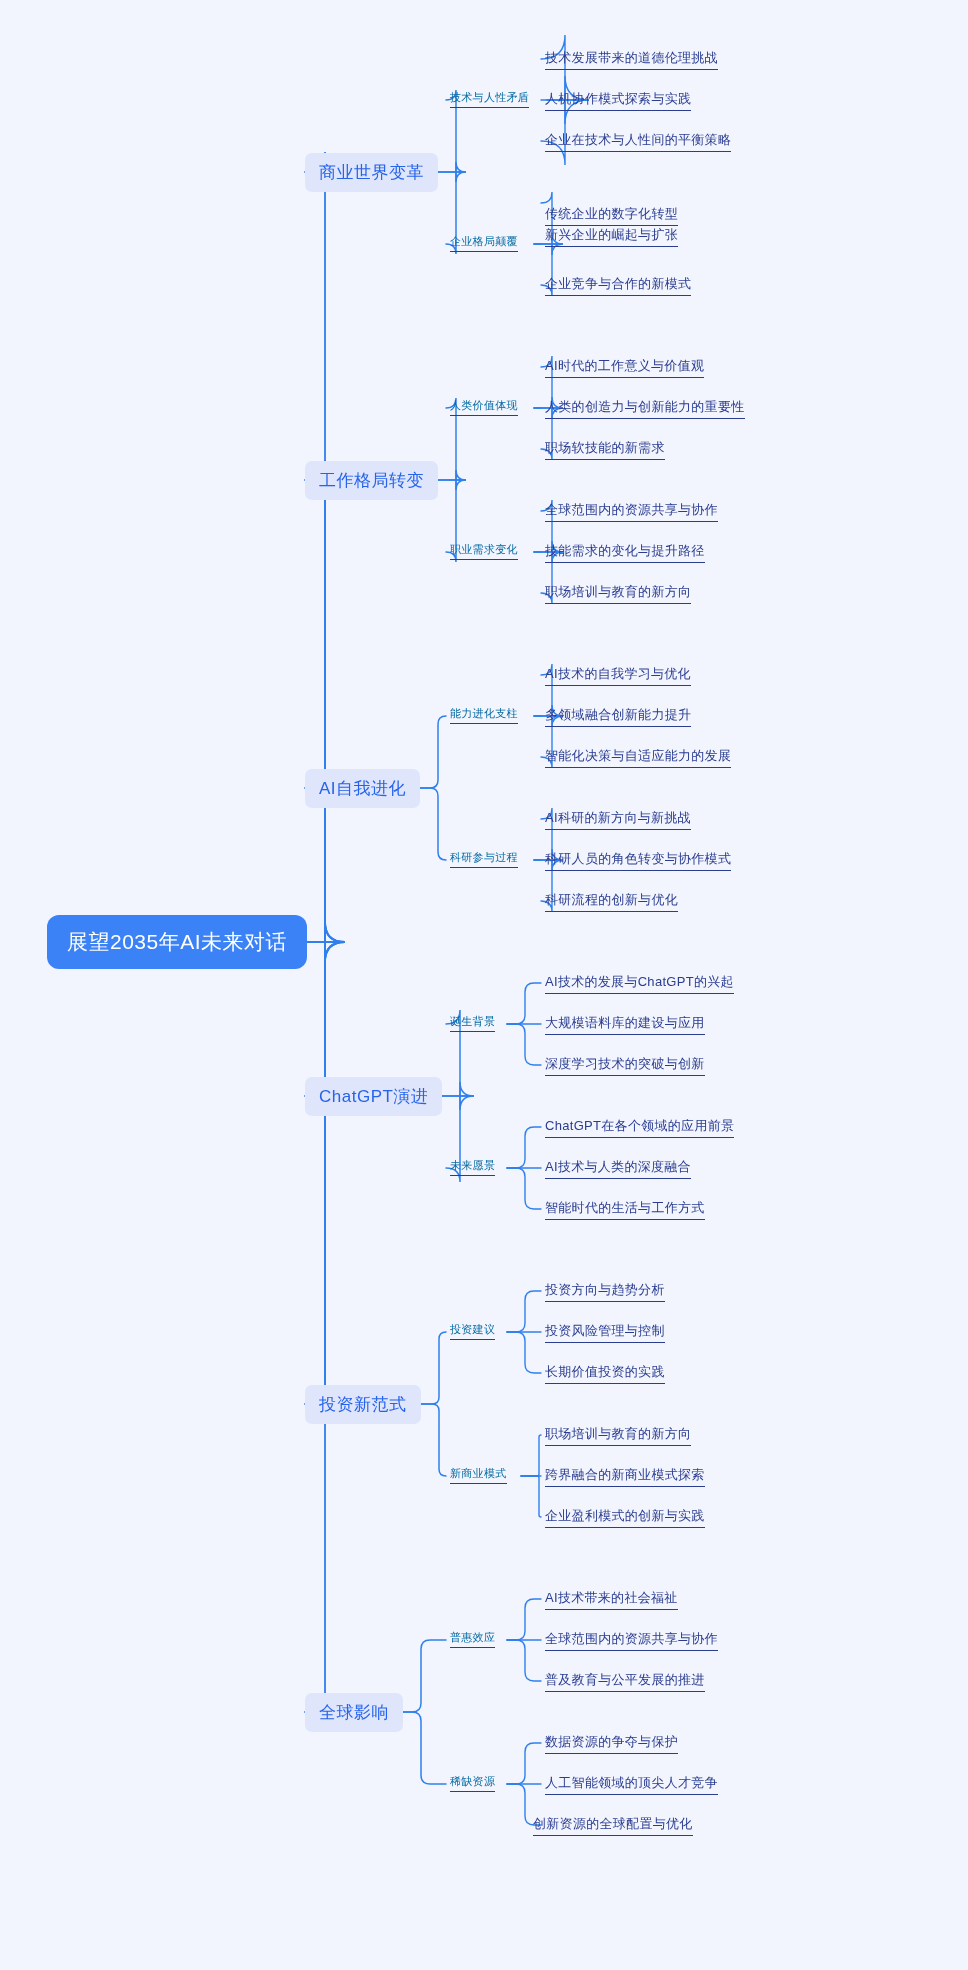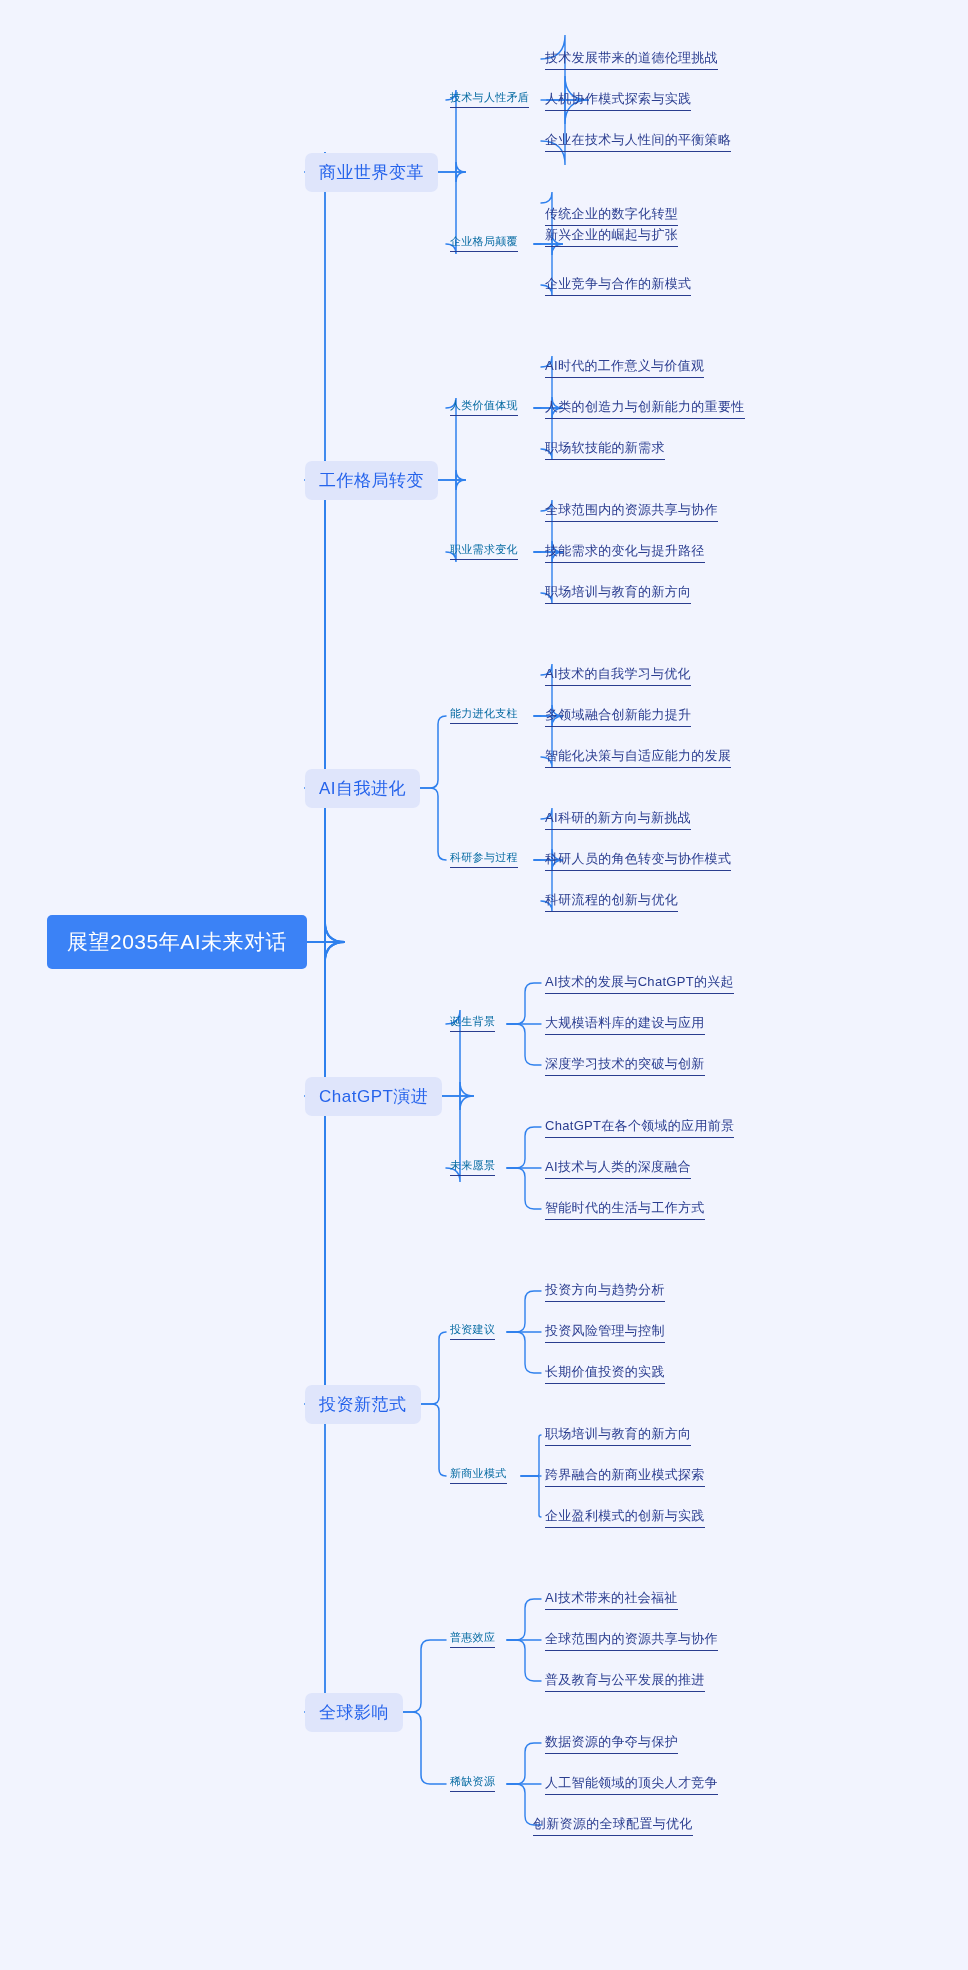--- a/index.html
+++ b/index.html
@@ -12,21 +12,21 @@
   #mindmap{position:relative;width:968px;height:1970px;}
 
   svg#links{position:absolute;left:0;top:0;width:968px;height:1970px;pointer-events:none;}
 
   .node{position:absolute;white-space:nowrap;}
 
   .root{
     background:#3b82f6;
     color:#ffffff;
     font-size:21px;
-    border-radius:5px;
+    border-radius:12px;
     padding:13px 20px;
     letter-spacing:.5px;
   }
   .lvl1{
     background:#dfe5fb;
     color:#2563eb;
     font-size:17px;
     border-radius:7px;
     padding:8px 14px;
     letter-spacing:.5px;

